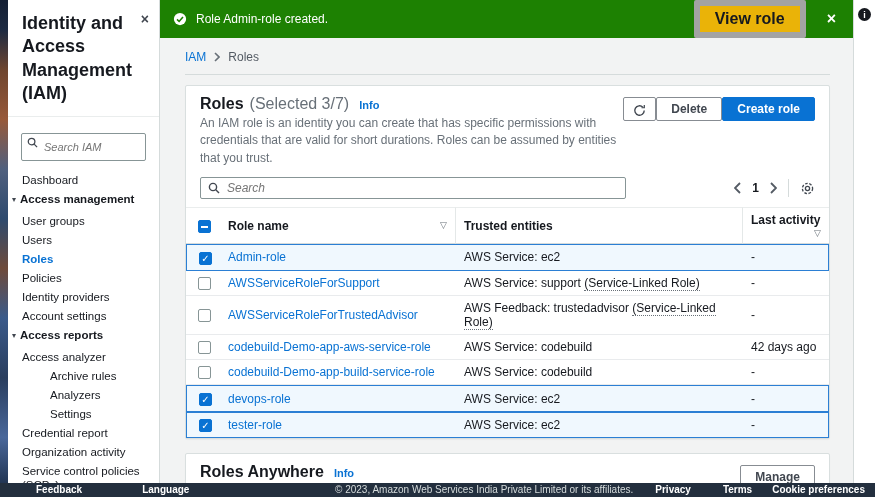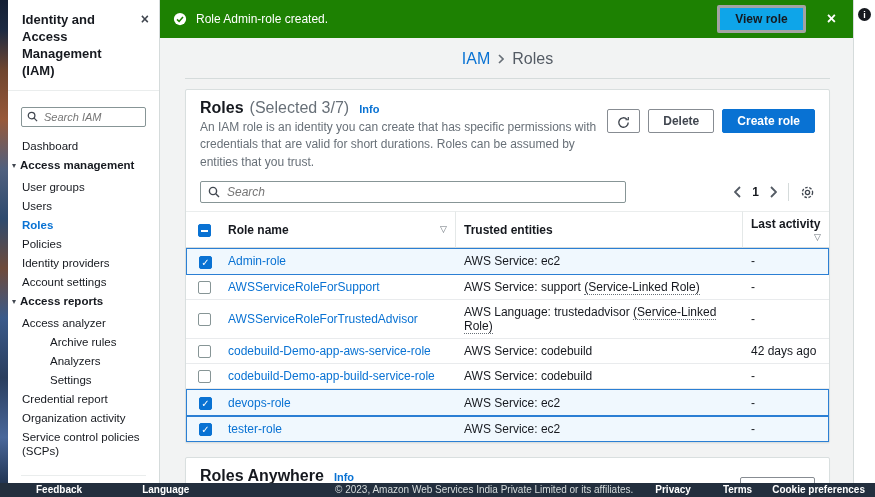--- a/index.html
+++ b/index.html
@@ -8,62 +8,62 @@
 
   
   .wallpaper { position:absolute; left:0; top:0; width:8px; height:497px;
     background:linear-gradient(180deg,#141f33 0%,#1d2a42 6%,#6e452f 14%,#97593a 24%,#50607e 34%,
       #2e4a6e 44%,#6e4a3a 54%,#3a5a8a 64%,#2a3e5e 76%,#49679a 88%,#16263e 100%); }
 
   
   .sidebar { position:absolute; left:8px; top:0; width:152px; height:483px; background:#fff;
     border-right:1px solid #d5dbdb; font-size:11.5px; }
   .sb-header { position:relative; padding:12px 26px 10px 14px; border-bottom:1px solid #eaeded; }
-  .sb-title { font-weight:700; font-size:13px; line-height:1.3; }
+  .sb-title { font-weight:700; font-size:18px; line-height:1.3; }
   .sb-close { position:absolute; top:11px; right:10px; font-size:14px; font-weight:700; color:#414750; cursor:pointer; }
   .sb-search { margin:16px 13px 0 13px; position:relative; }
-  .sb-search input { width:100%; height:20px; border:1px solid #879596; border-radius:2px;
+  .sb-search input { width:100%; height:28px; border:1px solid #879596; border-radius:2px;
     font-size:11px; font-style:italic; color:#555; padding:0 4px 0 22px; outline:none;
     font-family:"Liberation Sans","DejaVu Sans",sans-serif; }
   .mag { position:absolute; left:6px; top:4px; }
   .sb-nav { margin-top:10px; }
   .nav-item, .nav-sub, .nav-section { padding:2.5px 6px 2.5px 14px; line-height:14px; cursor:pointer; color:#16191f; }
   .nav-sub { padding-left:42px; }
   .nav-section { font-weight:700; padding-left:4px; margin-top:0; margin-bottom:2px; }
   .nav-section .caret { font-size:8px; margin-right:4px; color:#414750; vertical-align:1px; }
   .nav-item.active { color:#0972d3; font-weight:700; }
   .sb-divider { border-top:1px solid #eaeded; margin:14px 13px 0 13px; }
   .sb-related { padding:10px 13px 0 13px; }
 
   
   .main { position:absolute; left:160px; top:0; width:693px; height:483px; background:#f2f3f3; overflow:hidden; }
 
   .flashbar { height:38px; background:#1d8102; display:flex; align-items:center; padding:1px 13px; gap:9px; }
   .flash-msg { color:#fff; font-size:12px; }
-  .flash-btn { margin-left:auto; background:#0ea5e9; border:3px solid #a3a3a3; border-radius:2px;
-    font-weight:700; font-size:12px; color:#16191f; padding:4px 15px; cursor:pointer;
+  .flash-btn { margin-left:auto; background:#eab308; border:6px solid #a3a3a3; border-radius:2px;
+    font-weight:700; font-size:16px; color:#16191f; padding:4px 15px; cursor:pointer;
     font-family:"Liberation Sans","DejaVu Sans",sans-serif; }
   .flash-close { color:#fff; font-size:16px; font-weight:700; margin:0 4px 0 12px; cursor:pointer; line-height:1; }
 
   .content { padding:10px 23px 0 25px; }
-  .breadcrumb { display:flex; align-items:center; gap:8px; font-size:16px; margin:2px 0 10px;justify-content:center; }
+  .breadcrumb { display:flex; align-items:center; gap:8px; font-size:12px; margin:2px 0 10px; }
   .crumb-link { color:#0972d3; cursor:pointer; }
   .crumb-current { color:#545b64; }
   .content-divider { border-top:1px solid #d5dbdb; margin:0 0 10px; }
 
   .card { background:#fff; border:1px solid #d9dfdf; border-radius:2px; box-shadow:0 1px 1px rgba(0,0,0,0.04); }
 
   .card-header { display:flex; align-items:flex-start; padding:9px 14px 0; }
   .card-title-wrap { flex:1; }
   .title-line { display:flex; align-items:baseline; gap:6px; }
   .card-title { font-size:16px; font-weight:700; }
   .selected-count { font-size:16px; color:#687078; font-weight:400; }
   .info-link { font-size:11px; font-weight:700; color:#0972d3; cursor:pointer; margin-left:4px; }
   .card-desc { font-size:12px; color:#687078; line-height:1.45; margin-top:2px; max-width:565px; }
-  .header-actions { display:flex; gap:8px; margin-top:10px; }
+  .header-actions { display:flex; margin-top:2px; }
   .btn { border:1px solid #878c92; border-radius:2px; background:#fff; font-weight:700; font-size:12px;
     color:#414750; padding:4px 14px; cursor:pointer; font-family:"Liberation Sans","DejaVu Sans",sans-serif; }
   .btn-icon { padding:4px 9px 2px; }
   .btn-primary { background:#0972d3; border-color:#0972d3; color:#fff; }
 
   .toolbar { display:flex; align-items:center; padding:10px 14px 8px; }
   .search-wrap { position:relative; width:426px; }
   .search-wrap input { width:100%; height:22px; border:1px solid #879596; border-radius:2px;
     font-size:12px; font-style:italic; padding:0 6px 0 26px; outline:none; color:#555;
     font-family:"Liberation Sans","DejaVu Sans",sans-serif; }
@@ -258,21 +258,21 @@
             </tr>
             <tr class="">
               <td class="c-check"><span class="checkbox"></span></td>
               <td class="c-name"><a class="link">AWSServiceRoleForSupport</a></td>
               <td class="c-trust"><span>AWS Service: support</span> <span class="linked">(Service-Linked Role)</span></td>
               <td class="c-last">-</td>
             </tr>
             <tr class="">
               <td class="c-check"><span class="checkbox"></span></td>
               <td class="c-name"><a class="link">AWSServiceRoleForTrustedAdvisor</a></td>
-              <td class="c-trust"><span>AWS Language: trustedadvisor</span> <span class="linked">(Service-Linked Role)</span></td>
+              <td class="c-trust"><span>AWS Feedback: trustedadvisor</span> <span class="linked">(Service-Linked Role)</span></td>
               <td class="c-last">-</td>
             </tr>
             <tr class="">
               <td class="c-check"><span class="checkbox"></span></td>
               <td class="c-name"><a class="link">codebuild-Demo-app-aws-service-role</a></td>
               <td class="c-trust"><span>AWS Service: codebuild</span></td>
               <td class="c-last">42 days ago</td>
             </tr>
             <tr class="">
               <td class="c-check"><span class="checkbox"></span></td>

